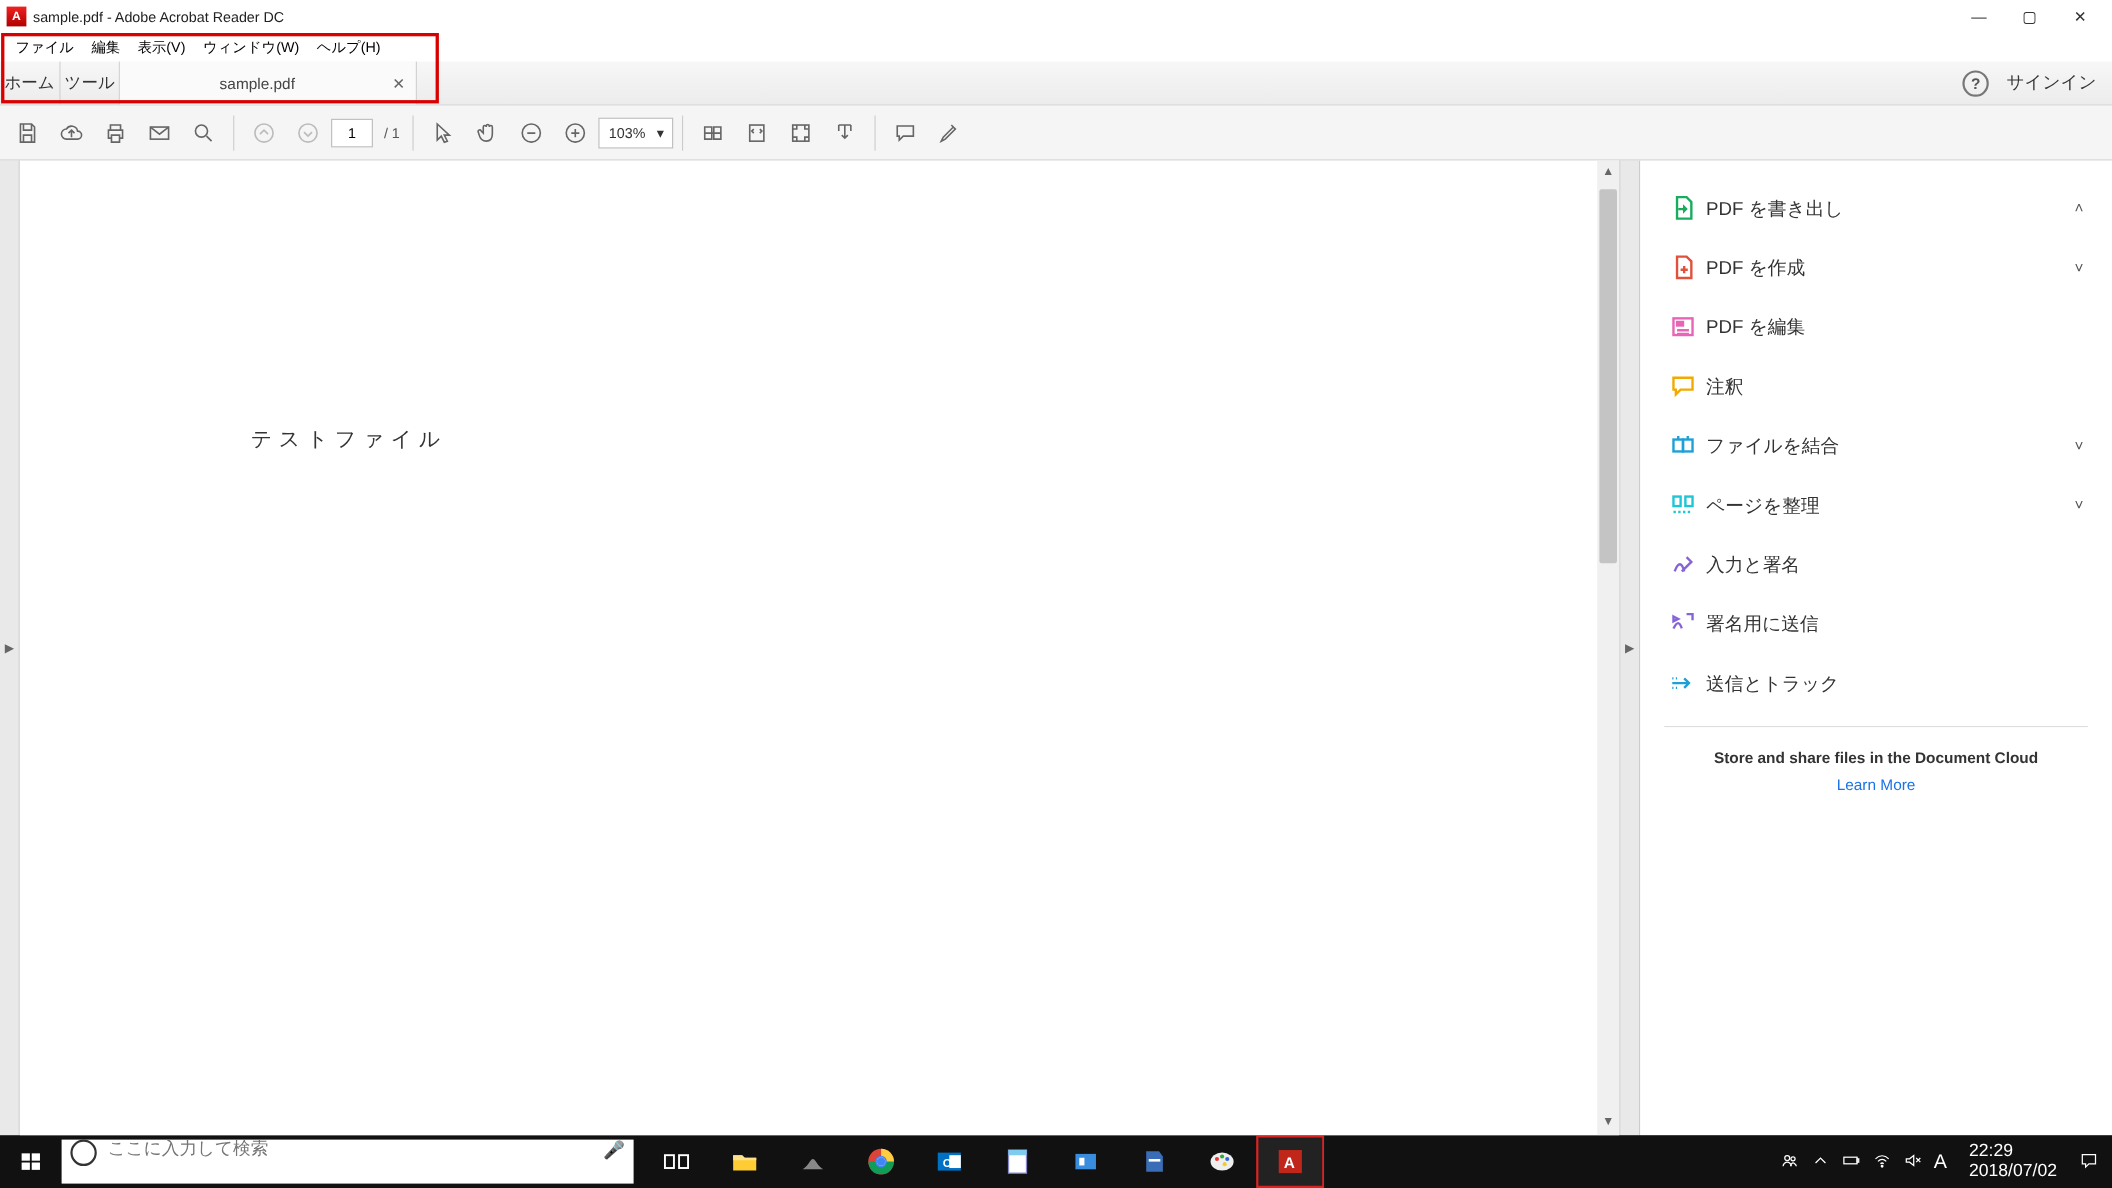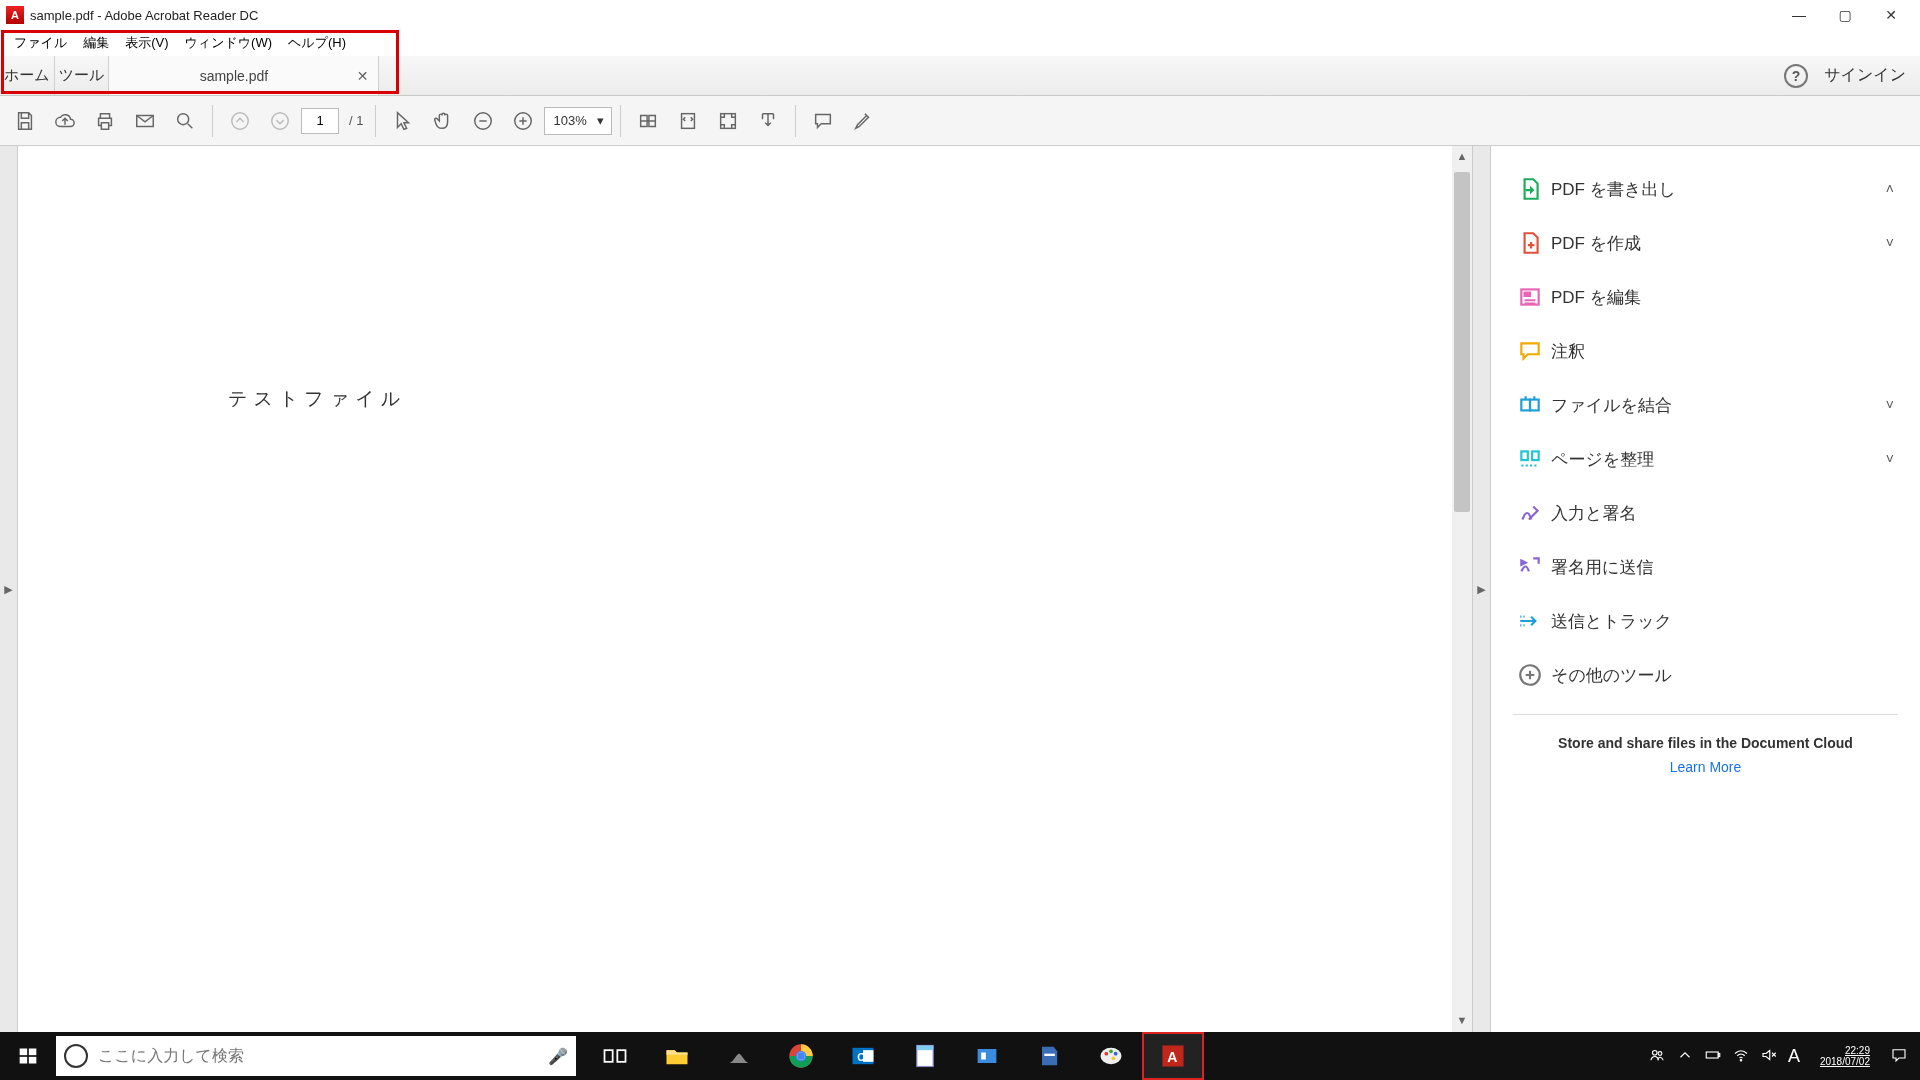--- a/index.html
+++ b/index.html
@@ -57,29 +57,29 @@
 .tool-item svg { width:26px;height:26px; }
 .tools hr { border:none; border-top:1px solid #ddd; margin:12px 22px; }
 .promo { text-align:center; padding:8px 14px; }
 .promo .line1 { font-size:14px; font-weight:bold; color:#333; }
 .promo .link { font-size:14px; color:#1a73e8; margin-top:8px; display:inline-block; }
 
 
 .taskbar { height:48px; background:#111; display:flex; align-items:center; color:#fff; font-size:13px; }
 .taskbar .start { width:56px; display:flex; align-items:center; justify-content:center; }
 .taskbar .start svg{width:20px;height:20px;}
-.taskbar .search { flex:0 0 520px; height:40px; background:#fff; display:flex; align-items:center; color:#666; padding:0 8px; gap:10px; margin-left:0; }
+.taskbar .search { flex:0 0 520px; height:40px; background:#fff; display:flex; align-items:flex-start; color:#666; padding:0 8px; gap:10px; margin-left:0; }
 .taskbar .search .cortana { width:24px;height:24px;border:2px solid #333;border-radius:50%; }
 .taskbar .search input { flex:1; border:none; outline:none; font-size:16px; color:#666; background:transparent; }
 .taskbar .search .mic { color:#555; font-size:16px; }
 .taskbar .apps { display:flex; align-items:center; height:100%; margin-left:8px; }
 .taskbar .tapp { width:62px; height:100%; display:flex; align-items:center; justify-content:center; }
 .taskbar .tapp svg { width:28px; height:28px; }
 .taskbar .tray { margin-left:auto; display:flex; align-items:center; gap:10px; padding:0 12px; }
-.taskbar .clock { text-align:right; line-height:1.15; font-size:10px; padding:0 10px;text-decoration:underline; }
+.taskbar .clock { text-align:left; line-height:1.15; font-size:16px; padding:0 10px; }
 .taskbar .tray svg{width:18px;height:18px;stroke:#fff;fill:none;stroke-width:1.5;}
 .acrobat-active { background:#222; box-shadow: inset 0 0 0 2px #d22; }
 </style>
 </head>
 <body>
 
 <div class="titlebar">
   <span class="app-icon">A</span>
   <span class="title">sample.pdf - Adobe Acrobat Reader DC</span>
   <span class="spacer"></span>
@@ -308,29 +308,20 @@
     </div>
     <div class="tool-item">
       <span class="ico">
           <svg viewBox="0 0 24 24" fill="none" stroke="#1ea0d6" stroke-width="2">
             <path d="M3 12h14 M13 8l4 4-4 4"></path>
             <path d="M3 8h4 M3 16h4" stroke-dasharray="1 2"></path>
           </svg>
         </span>
       <span>送信とトラック</span>
     </div>
-    <div class="tool-item">
-      <span class="ico">
-          <svg viewBox="0 0 24 24" fill="none" stroke="#777" stroke-width="2">
-            <circle cx="12" cy="12" r="9"></circle>
-            <path d="M8 12h8 M12 8v8"></path>
-          </svg>
-        </span>
-      <span>その他のツール</span>
-    </div>
     <hr>
     <div class="promo">
       <div class="line1">Store and share files in the Document Cloud</div>
       <a class="link">Learn More</a>
     </div>
   </div>
 </div>
 
 <div class="taskbar">
   <div class="start">

